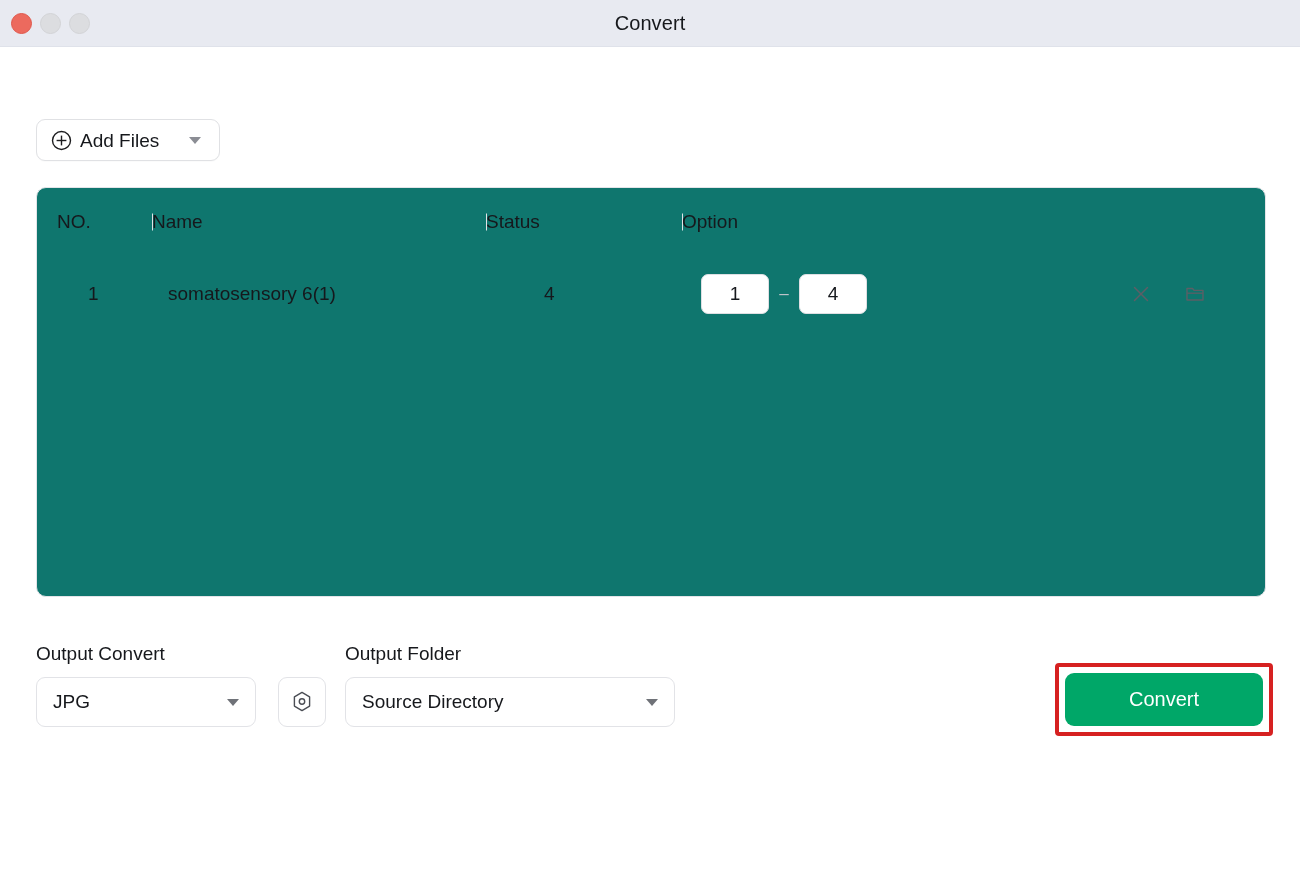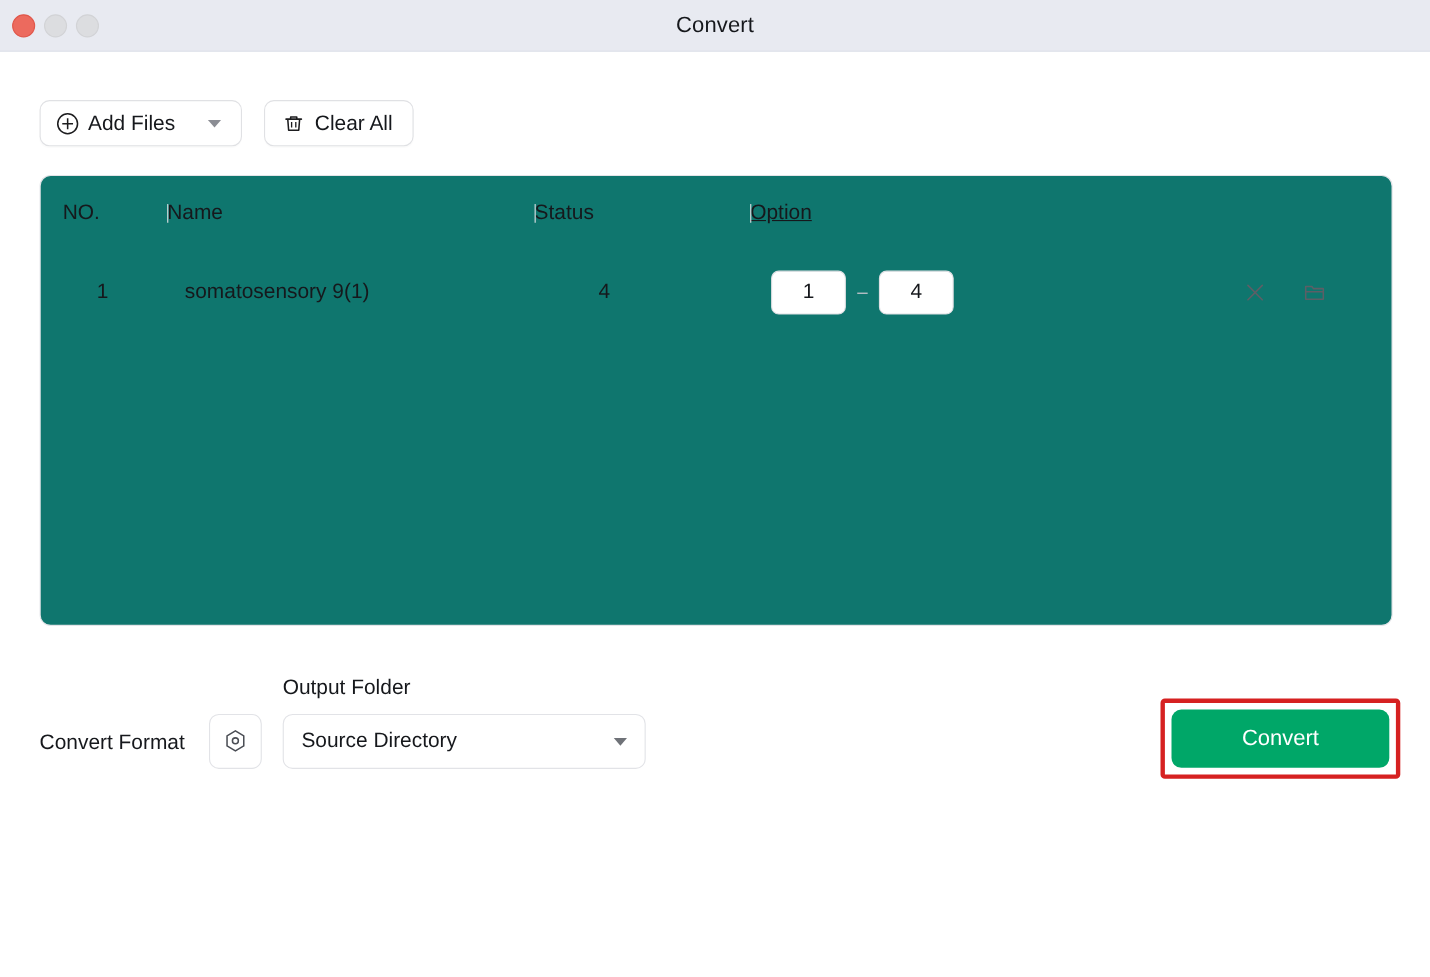--- a/index.html
+++ b/index.html
@@ -53,20 +53,21 @@
     color: #16181c;
     letter-spacing: 0.1px;
   }
 
   
   .toolbar {
     display: flex;
     align-items: center;
     gap: 20px;
     padding: 44px 0 0 36px;
+    margin-top: 28px;
   }
   .btn {
     display: inline-flex;
     align-items: center;
     background: #ffffff;
     border: 1px solid #e0e1e4;
     border-radius: 9px;
     height: 42px;
     font-size: 19px;
     color: #16181c;
@@ -118,21 +119,21 @@
     height: 17px;
     background: #e2e3e7;
   }
   .th span.txt { }
 
   .col-no     { width: 115px; padding-left: 20px; }
   .col-name   { width: 334px; }
   .col-pages  { width: 194px; }
   .col-range  { width: 236px; }
   .col-status { width: 196px; }
-  .col-option { flex: 1; text-decoration: underline; }
+  .col-option { flex: 1; }
 
   .table-row {
     display: flex;
     align-items: center;
     height: 76px;
     font-size: 19px;
     color: #16181c;
   }
   .table-row .cell { display: flex; align-items: center; height: 100%; }
   .cell.c-no     { width: 115px; padding-left: 51px; }
@@ -267,32 +268,20 @@
       <svg class="icon-svg" width="21" height="21" viewBox="0 0 21 21">
         <circle cx="10.5" cy="10.5" r="9" fill="none" stroke="#1d1d1f" stroke-width="1.4"></circle>
         <line x1="10.5" y1="5.6" x2="10.5" y2="15.4" stroke="#1d1d1f" stroke-width="1.4"></line>
         <line x1="5.6" y1="10.5" x2="15.4" y2="10.5" stroke="#1d1d1f" stroke-width="1.4"></line>
       </svg>
     </span>
     <span class="label">Add Files</span>
     <span class="caret"></span>
   </div>
 
-  <div class="btn btn-clear-all">
-    <span>
-      <svg class="icon-svg" width="20" height="20" viewBox="0 0 20 20">
-        <path d="M3 6.3 H17" stroke="#1d1d1f" stroke-width="1.4" fill="none" stroke-linecap="round"></path>
-        <path d="M7.2 6.3 V4.4 H12.8 V6.3" stroke="#1d1d1f" stroke-width="1.4" fill="none" stroke-linejoin="round"></path>
-        <path d="M4.6 6.3 L5.4 16.4 H14.6 L15.4 6.3" stroke="#1d1d1f" stroke-width="1.4" fill="none" stroke-linejoin="round"></path>
-        <line x1="8.1" y1="9" x2="8.1" y2="13.9" stroke="#1d1d1f" stroke-width="1.2"></line>
-        <line x1="11.9" y1="9" x2="11.9" y2="13.9" stroke="#1d1d1f" stroke-width="1.2"></line>
-      </svg>
-    </span>
-    <span class="label">Clear All</span>
-  </div>
 
 </div>
 
 <div class="table-wrap">
 
   <div class="table-head">
     <div class="th col-no">
       <span class="txt" style="padding-left:0">NO.</span>
     </div>
     <div class="th col-name">
@@ -304,21 +293,21 @@
       <span class="txt">Status</span>
     </div>
     <div class="th col-option">
       <span class="divider"></span>
       <span class="txt">Option</span>
     </div>
   </div>
 
   <div class="table-row">
     <div class="cell c-no">1</div>
-    <div class="cell c-name">somatosensory 9(1)</div>
+    <div class="cell c-name">somatosensory 6(1)</div>
     <div class="cell c-pages">4</div>
     <div class="cell c-range">
       <div class="page-input">1</div>
       <div class="range-dash">–</div>
       <div class="page-input">4</div>
     </div>
     <div class="cell c-status"></div>
     <div class="cell c-option">
       <span class="opt-icon">
         <svg class="icon-svg" width="22" height="22" viewBox="0 0 22 22">
@@ -333,21 +322,25 @@
         </svg>
       </span>
     </div>
   </div>
 
 </div>
 
 <div class="bottom">
 
   <div class="field-group">
-    <div class="field-label">Convert Format</div>
+    <div class="field-label">Output Convert</div>
+    <div class="select select-format">
+      <span>JPG</span>
+      <span class="sel-caret"></span>
+    </div>
   </div>
 
   <div class="settings-btn">
     <span>
       <svg class="icon-svg" width="26" height="26" viewBox="0 0 26 26">
         <path d="M13 3.4 L20.6 7.9 L20.6 17.1 L13 21.6 L5.4 17.1 L5.4 7.9 Z" fill="none" stroke="#4b4e55" stroke-width="1.4" stroke-linejoin="round"></path>
         <circle cx="13" cy="12.5" r="2.7" fill="none" stroke="#4b4e55" stroke-width="1.4"></circle>
       </svg>
     </span>
   </div>

